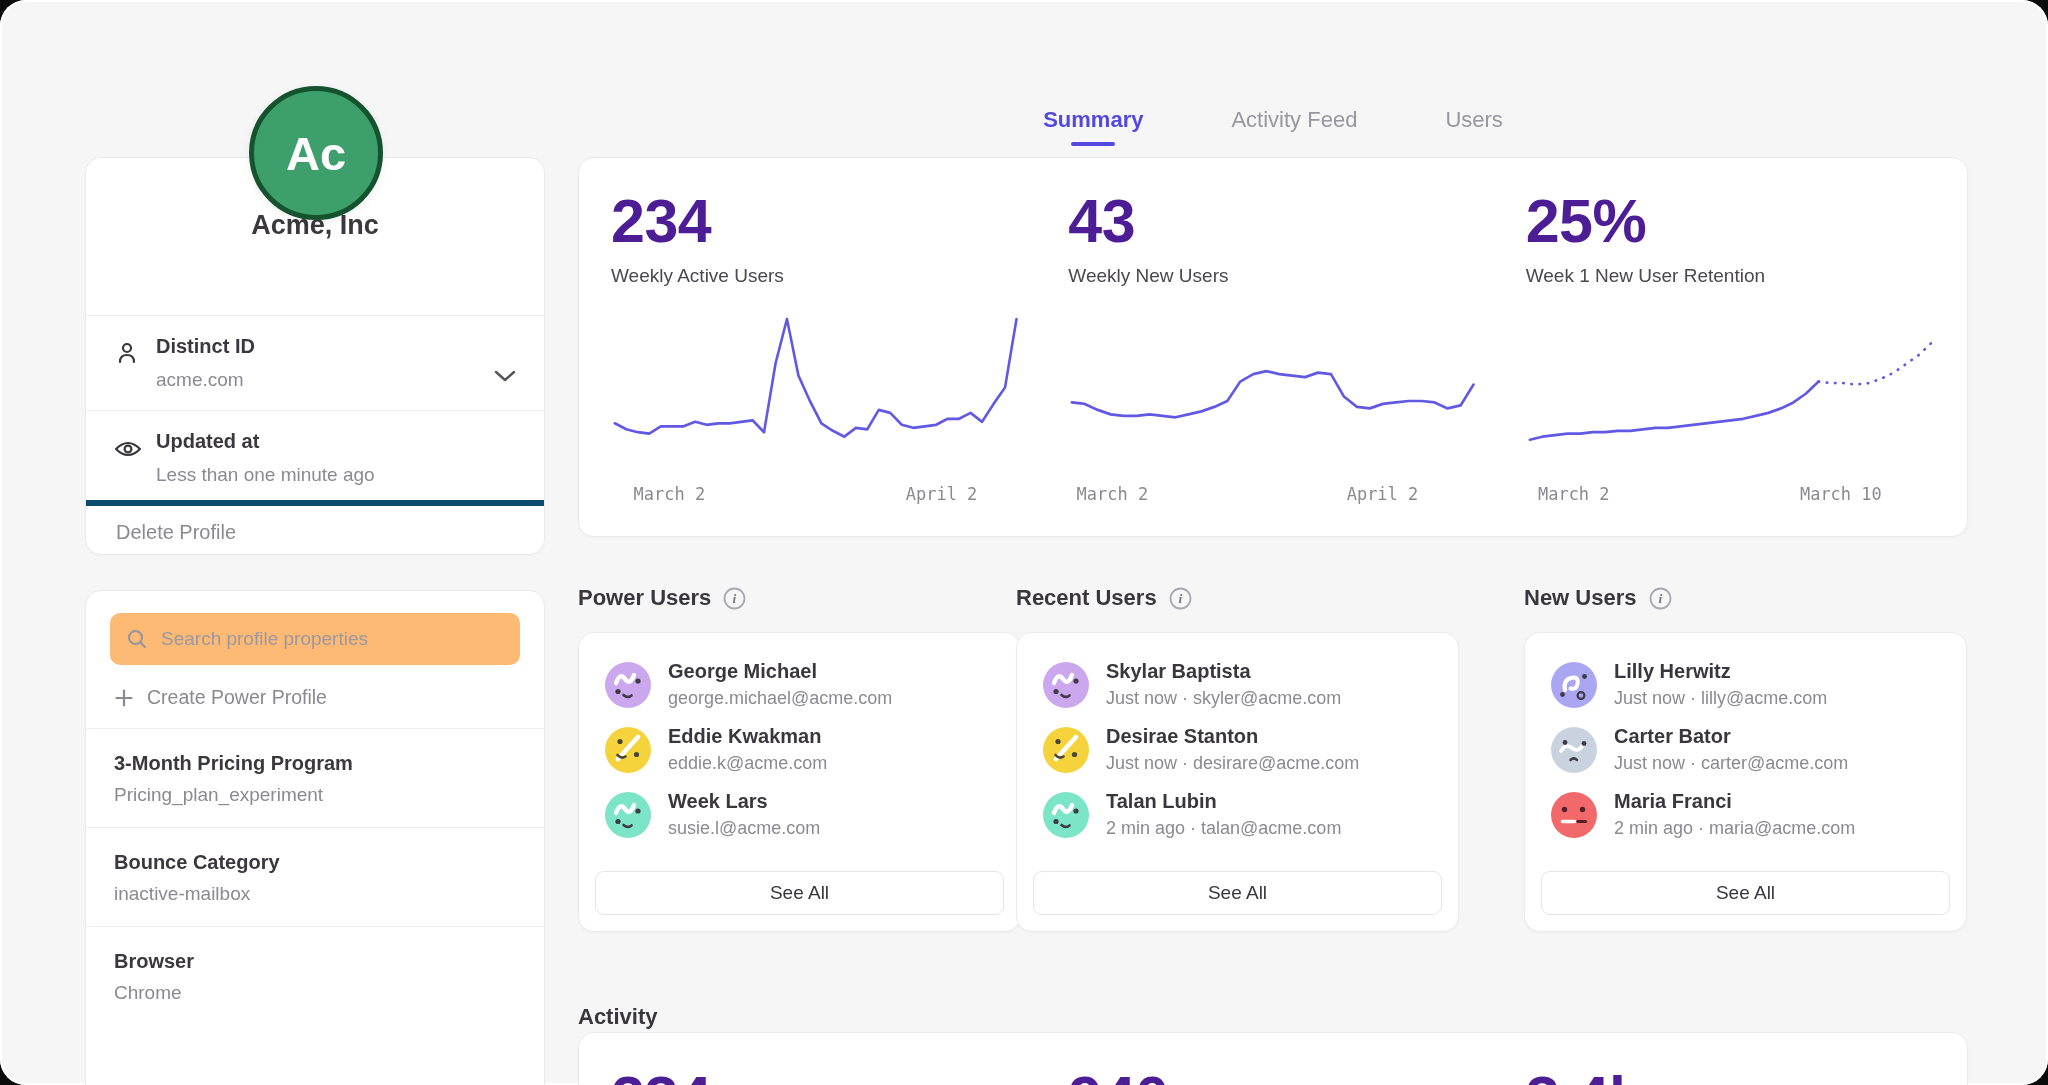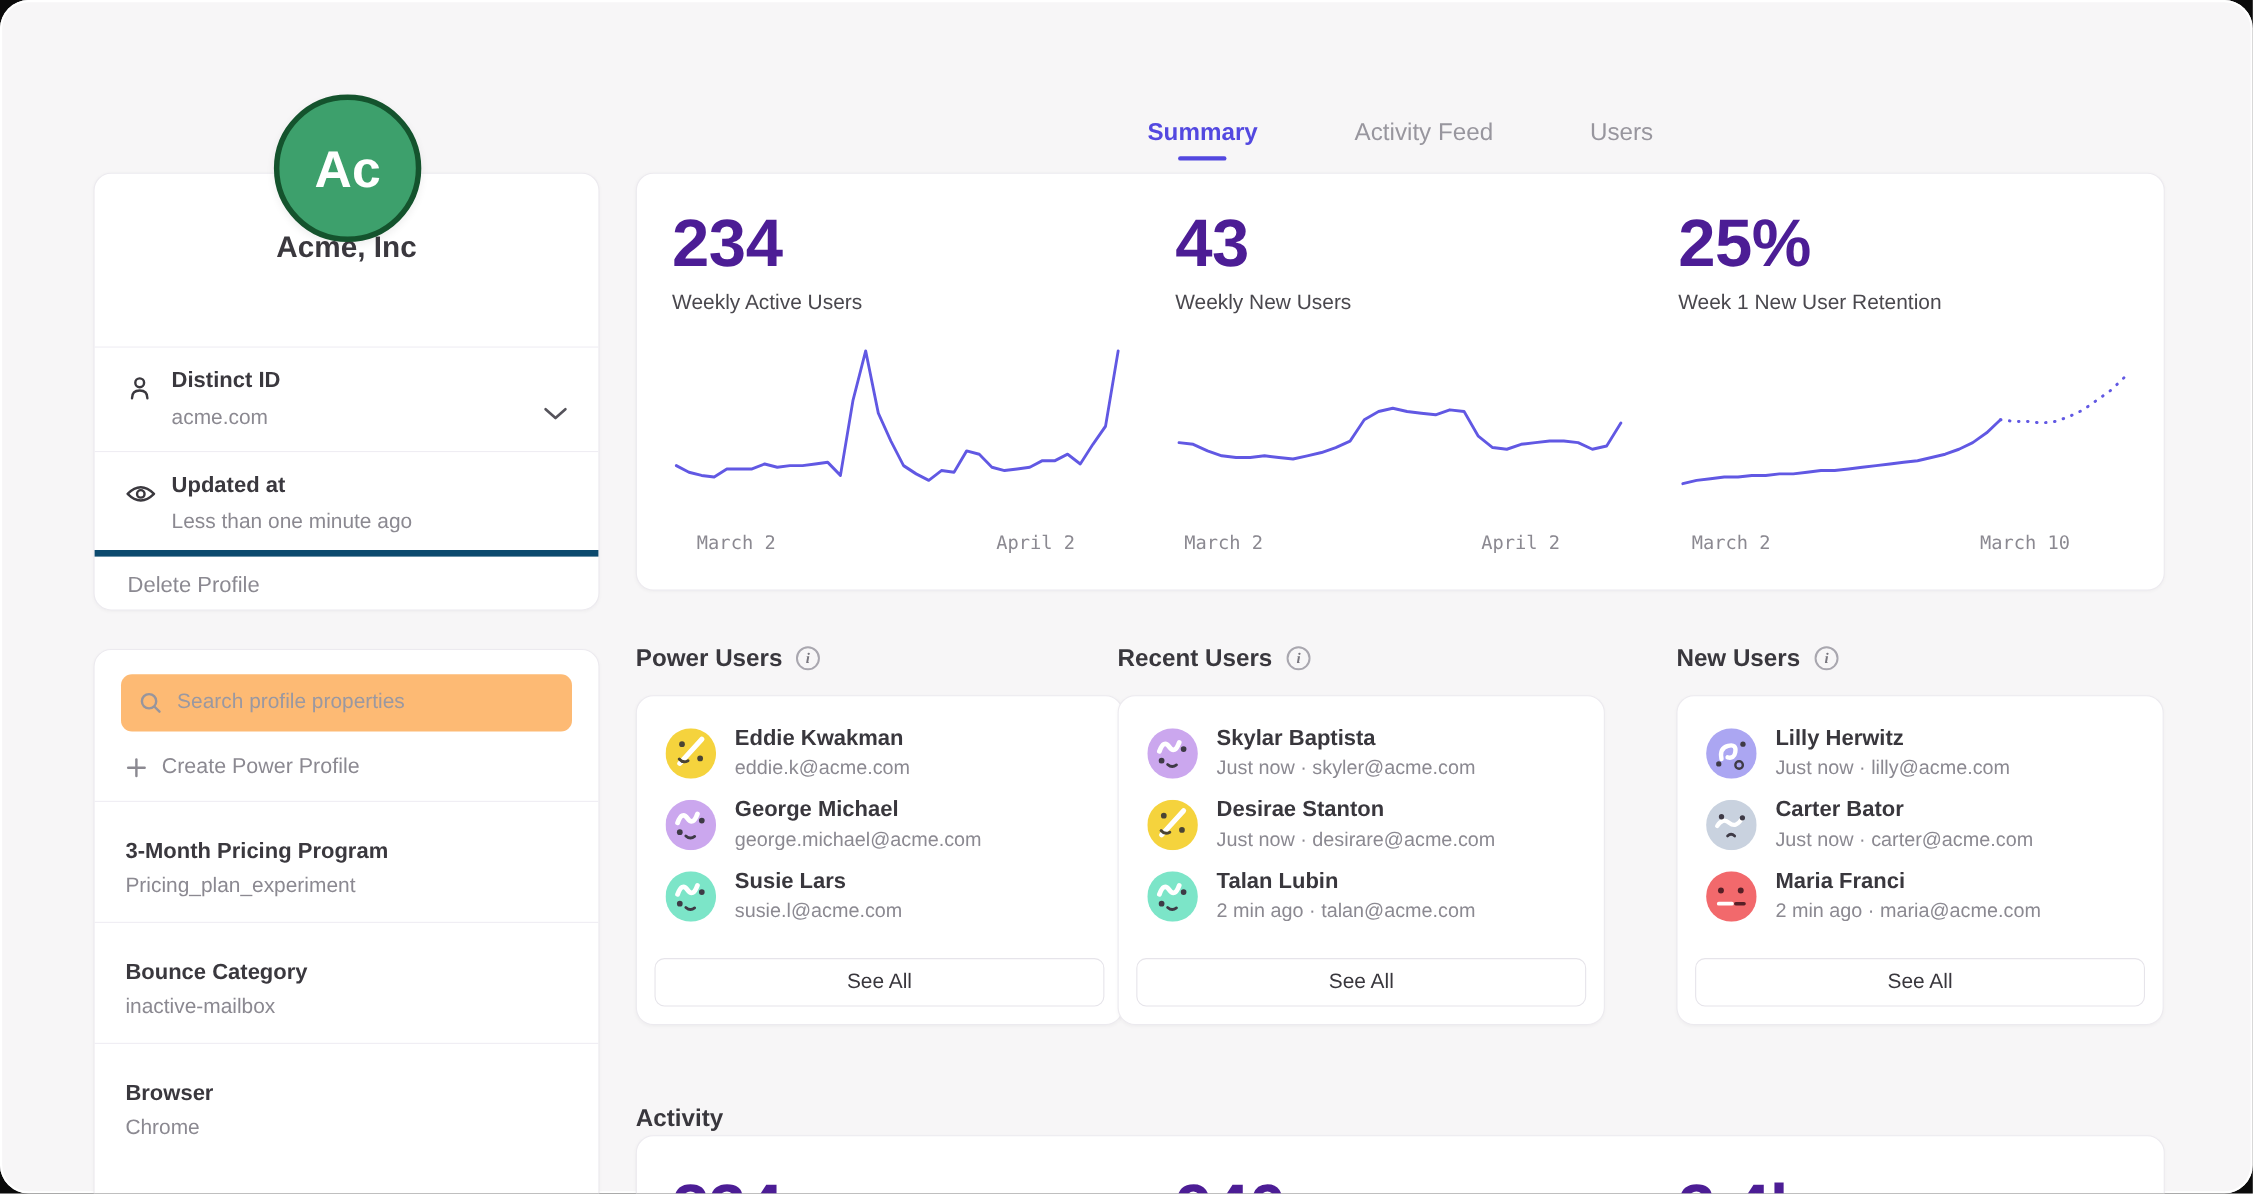--- a/index.html
+++ b/index.html
@@ -37,21 +37,21 @@
     font-size:20px; color:#8B8991; cursor:pointer; }
   #card-props { position:absolute; left:85px; top:590px; width:460px; height:560px; }
   .props-header { padding:22px 28px; font-size:22px; font-weight:600; color:#3A383E; border-bottom:1px solid #EFEDF3; }
   .search-wrap { margin:22px 24px 0; height:52px; background:#fdba74; border-radius:10px;
     display:flex; align-items:center; padding:0 16px; gap:11px; }
   .search-wrap input { border:none; outline:none; background:transparent; flex:1; font-size:19px;
     color:#3A383E; font-family:"Liberation Sans",sans-serif; }
   .search-wrap input::placeholder { color:#9A98A1; }
   .create-row { margin:21px 28px 19px; display:flex; align-items:center; gap:13px;
     color:#8B8991; font-size:19.5px; cursor:pointer; }
-  .prop-row { padding:34px 28px 21px; border-top:1px solid #EFEDF3; cursor:pointer; }
+  .prop-row { padding:23px 28px 21px; border-top:1px solid #EFEDF3; cursor:pointer; }
   .prop-label { font-size:20px; font-weight:600; color:#3A383E; }
   .prop-value { font-size:19px; color:#8B8991; margin-top:9px; }
   
   #tabs { position:absolute; left:578px; top:107px; width:1390px; display:flex; justify-content:center; gap:88px; }
   .tab { font-size:22px; color:#98969E; font-weight:500; text-align:center; cursor:pointer; }
   .tab.active { color:#5348E0; font-weight:700; }
   .tab-underline { width:44px; height:4px; border-radius:3px; background:#5348E0; margin:9px auto 0; }
   
   #summary-card { position:absolute; left:578px; top:157px; width:1390px; height:380px;
     padding:28px 32px; display:grid; grid-template-columns:1fr 1fr 1fr; column-gap:48px; }
@@ -195,59 +195,59 @@
             <svg width="23" height="23" viewBox="0 0 23 23">
               <circle cx="11.5" cy="11.5" r="10" fill="none" stroke="#A9A7AF" stroke-width="1.8"></circle>
               <text x="11.5" y="16" text-anchor="middle" font-family="Liberation Serif, serif" font-style="italic" font-size="13.5" fill="#77757D">i</text>
             </svg>
           </span>
         </div>
         <div class="card user-card">
           <div class="user-row">
             <span style="display: inline-flex;">
               <svg width="46" height="46" viewBox="0 0 46 46">
+                <circle cx="23" cy="23" r="23" fill="#CBA7EE"></circle>
+                <path d="M11 21 q4 -11 9 -4 t9 -4" stroke="#fff" stroke-width="4.4" fill="none" stroke-linecap="round"></path>
+                <circle cx="13" cy="29.5" r="2.6" fill="#3E3A46"></circle>
+                <circle cx="33" cy="19" r="2.6" fill="#3E3A46"></circle>
+                <path d="M18.5 33 q4 3.6 8 .4" stroke="#3E3A46" stroke-width="2.6" fill="none" stroke-linecap="round"></path>
+              </svg>
+            </span>
+            <div>
+              <div class="user-name">George Michael</div>
+              <div class="user-sub">george.michael@acme.com</div>
+            </div>
+          </div>
+          <div class="user-row">
+            <span style="display: inline-flex;">
+              <svg width="46" height="46" viewBox="0 0 46 46">
                 <circle cx="23" cy="23" r="23" fill="#F5D33D"></circle>
                 <line x1="13" y1="32" x2="33" y2="10" stroke="#fff" stroke-width="4.6" stroke-linecap="round"></line>
                 <circle cx="15" cy="14.5" r="2.6" fill="#4A4434"></circle>
                 <circle cx="31.5" cy="27.5" r="2.6" fill="#4A4434"></circle>
                 <path d="M12.5 28 q3.5 4.2 8 1.5" stroke="#4A4434" stroke-width="2.6" fill="none" stroke-linecap="round"></path>
               </svg>
             </span>
             <div>
               <div class="user-name">Eddie Kwakman</div>
               <div class="user-sub">eddie.k@acme.com</div>
             </div>
           </div>
           <div class="user-row">
             <span style="display: inline-flex;">
               <svg width="46" height="46" viewBox="0 0 46 46">
-                <circle cx="23" cy="23" r="23" fill="#CBA7EE"></circle>
-                <path d="M11 21 q4 -11 9 -4 t9 -4" stroke="#fff" stroke-width="4.4" fill="none" stroke-linecap="round"></path>
-                <circle cx="13" cy="29.5" r="2.6" fill="#3E3A46"></circle>
-                <circle cx="33" cy="19" r="2.6" fill="#3E3A46"></circle>
-                <path d="M18.5 33 q4 3.6 8 .4" stroke="#3E3A46" stroke-width="2.6" fill="none" stroke-linecap="round"></path>
-              </svg>
-            </span>
-            <div>
-              <div class="user-name">George Michael</div>
-              <div class="user-sub">george.michael@acme.com</div>
-            </div>
-          </div>
-          <div class="user-row">
-            <span style="display: inline-flex;">
-              <svg width="46" height="46" viewBox="0 0 46 46">
                 <circle cx="23" cy="23" r="23" fill="#7CE5C8"></circle>
                 <path d="M11 21 q4 -11 9 -4 t9 -4" stroke="#fff" stroke-width="4.4" fill="none" stroke-linecap="round"></path>
                 <circle cx="13" cy="29.5" r="2.6" fill="#3E3A46"></circle>
                 <circle cx="33" cy="19" r="2.6" fill="#3E3A46"></circle>
                 <path d="M18.5 33 q4 3.6 8 .4" stroke="#3E3A46" stroke-width="2.6" fill="none" stroke-linecap="round"></path>
               </svg>
             </span>
             <div>
-              <div class="user-name">Susie Lars</div>
+              <div class="user-name">Week Lars</div>
               <div class="user-sub">susie.l@acme.com</div>
             </div>
           </div>
           <button class="see-all">See All</button>
         </div>
       </div>
       <div class="list-col" style="left: 1016px;">
         <div class="list-header">
           <span>Recent Users</span>
           <span style="display: inline-flex;">

